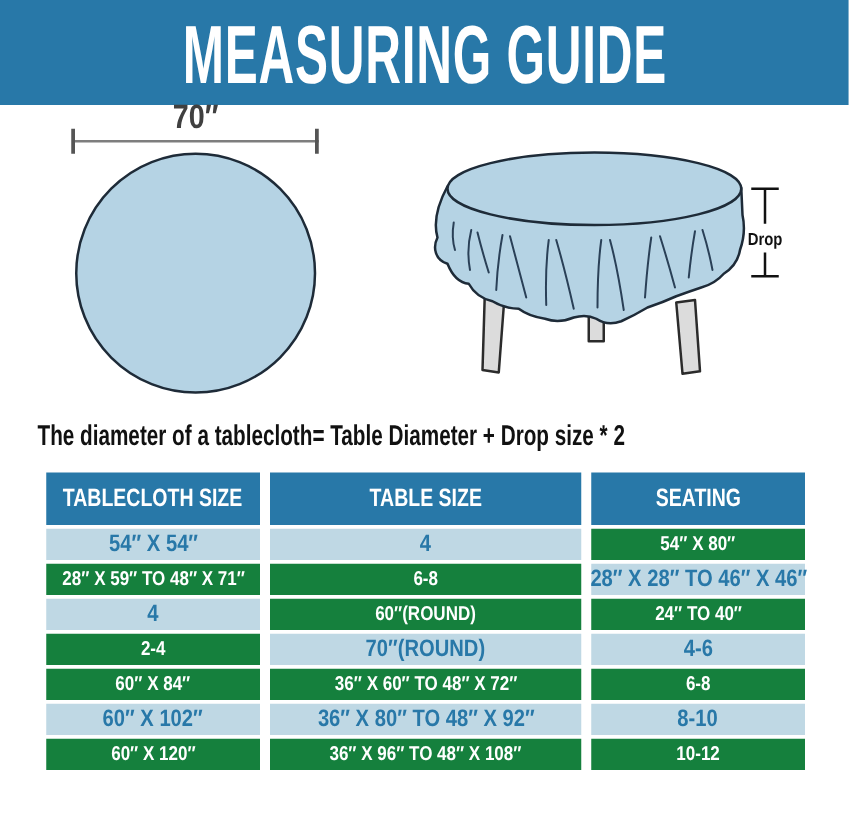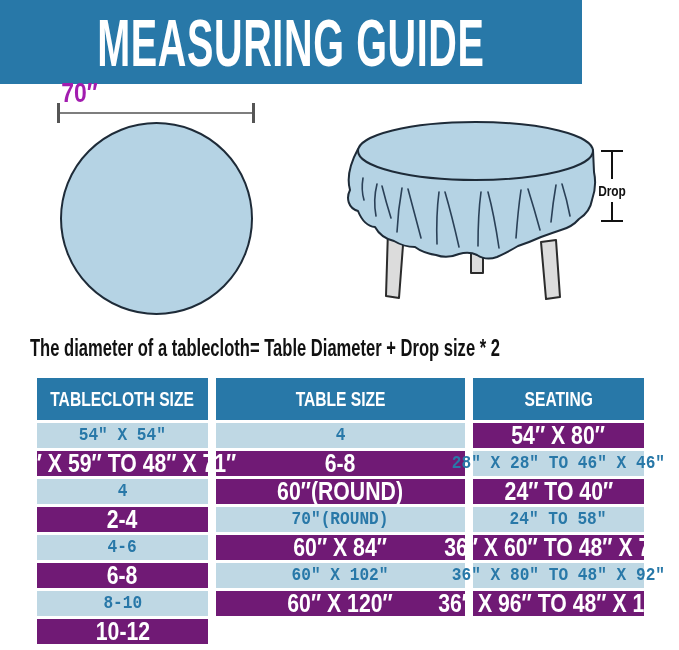--- a/index.html
+++ b/index.html
@@ -3,32 +3,32 @@
 <meta charset="utf-8">
 <style>
   html,body{margin:0;padding:0;}
   body{
     width:679px;height:650px;position:relative;background:#ffffff;
     font-family:"Liberation Sans","DejaVu Sans",sans-serif;
     overflow:hidden;
   }
   
   .banner{
-    position:absolute;left:0;top:0;width:582px;height:84px;
+    position:absolute;left:0;top:0;width:679px;height:84px;
     background:#2878A8;display:flex;align-items:center;justify-content:center;
   }
   .banner-title{
     color:#ffffff;font-weight:700;font-size:66px;line-height:1;
     letter-spacing:1px;transform:scaleX(0.60);transform-origin:center;
     white-space:nowrap;padding-top:2px;
   }
   
   .dia-label{
-    position:absolute;left:58px;top:80px;width:197px;
-    color:#a21caf;font-weight:700;font-size:27px;line-height:1;
+    position:absolute;left:58px;top:80px;width:197px;text-align:center;
+    color:#404040;font-weight:700;font-size:27px;line-height:1;
   }
   .dia-label span{display:inline-block;transform:scaleX(0.85);}
   .measure-line{position:absolute;left:58px;top:112px;width:197px;height:2px;background:#7e7e7e;}
   .measure-tick{position:absolute;top:103px;width:3px;height:20px;background:#555555;}
   .tick-left{left:57px;}
   .tick-right{left:252px;}
   .circle{
     position:absolute;left:60px;top:122px;width:193px;height:193px;
     box-sizing:border-box;border:2px solid #1e2b38;border-radius:50%;
     background:#B5D3E4;
@@ -48,22 +48,22 @@
     grid-template-columns:171px 249px 171px;
     grid-template-rows:42px repeat(8,25px);
     column-gap:8px;row-gap:3px;
   }
   .sizes .cell{
     display:flex;align-items:center;justify-content:center;
     white-space:nowrap;overflow:visible;
   }
   .sizes .th{background:#2878A8;color:#ffffff;font-weight:700;font-size:20px;}
   .sizes .th .cond{transform:scaleX(0.78);}
-  .sizes .light{background:#BFD8E4;color:#2878A8;font-weight:700;font-size:19px;font-family:Liberation Mono, monospace;}
-  .sizes .dark{background:#701a75;color:#ffffff;font-weight:700;font-size:25px;}
+  .sizes .light{background:#BFD8E4;color:#2878A8;font-weight:700;font-size:19px;}
+  .sizes .dark{background:#15803d;color:#ffffff;font-weight:700;font-size:16px;}
   .cond{display:inline-block;transform:scaleX(0.85);transform-origin:center;line-height:1;}
 </style>
 </head>
 <body>
 
 <div class="banner">
   <div class="banner-title">MEASURING GUIDE</div>
 </div>
 
 <div class="dia-label">
@@ -169,23 +169,20 @@
       <span class="cond">24″ TO 40″</span>
     </div>
   <div class="cell dark">
       <span class="cond">2-4</span>
     </div>
 
   <div class="cell light">
       <span class="cond">70″(ROUND)</span>
     </div>
   <div class="cell light">
-      <span class="cond">24″ TO 58″</span>
-    </div>
-  <div class="cell light">
       <span class="cond">4-6</span>
     </div>
 
   <div class="cell dark">
       <span class="cond">60″ X 84″</span>
     </div>
   <div class="cell dark">
       <span class="cond">36″ X 60″ TO 48″ X 72″</span>
     </div>
   <div class="cell dark">

